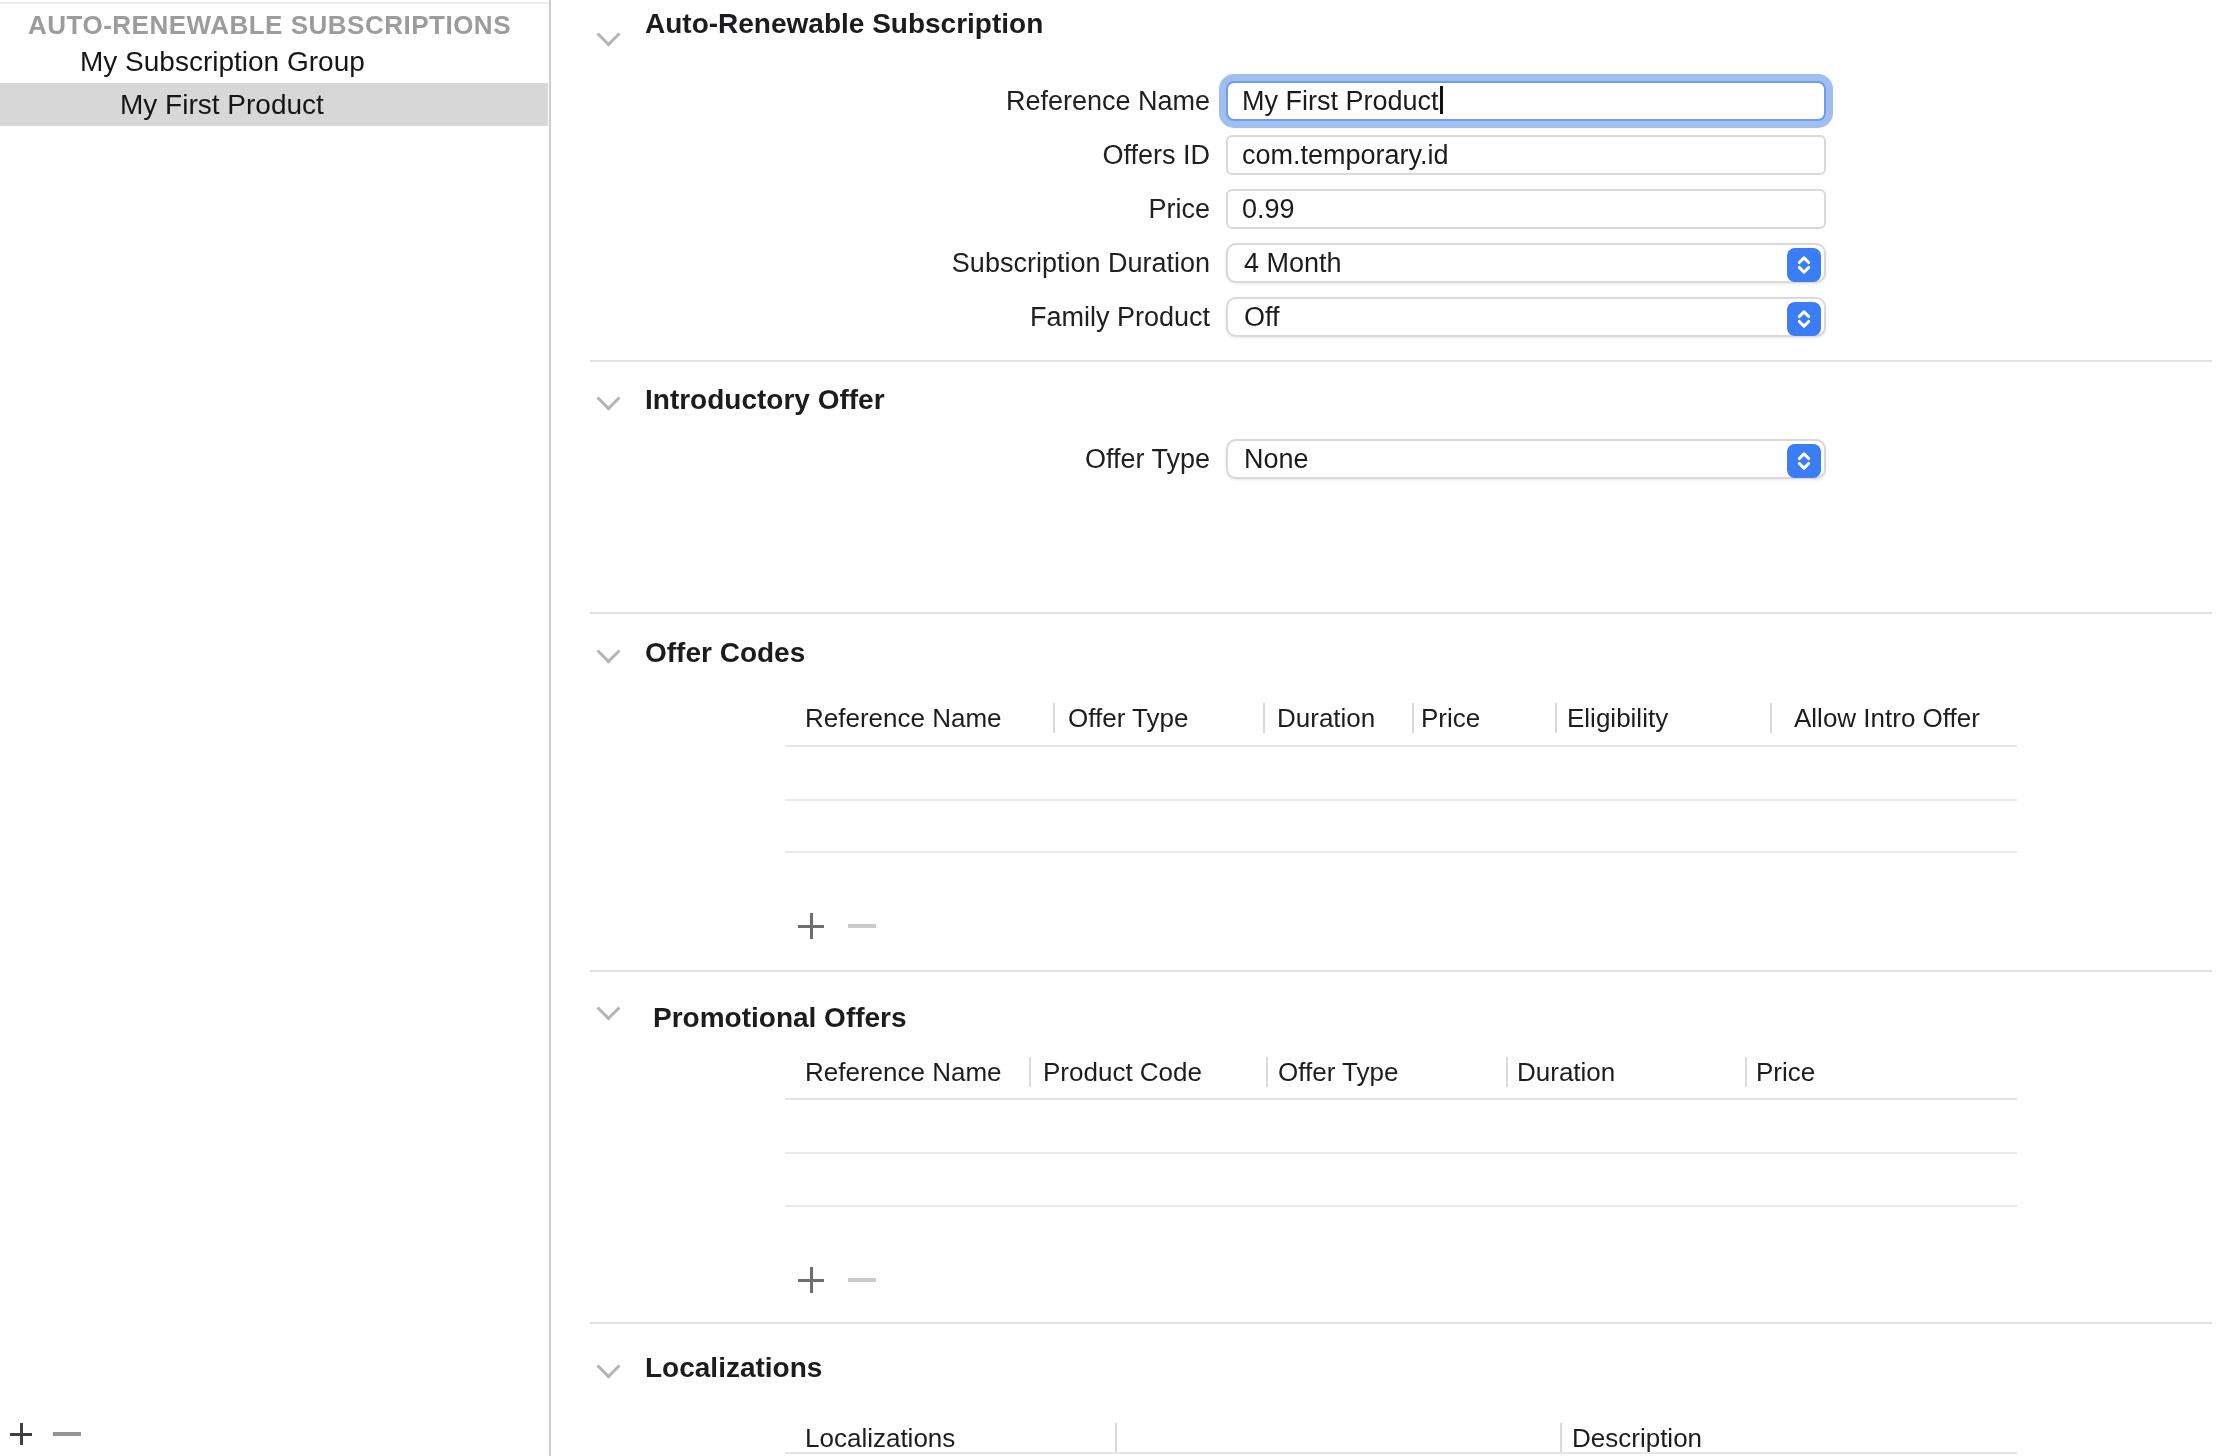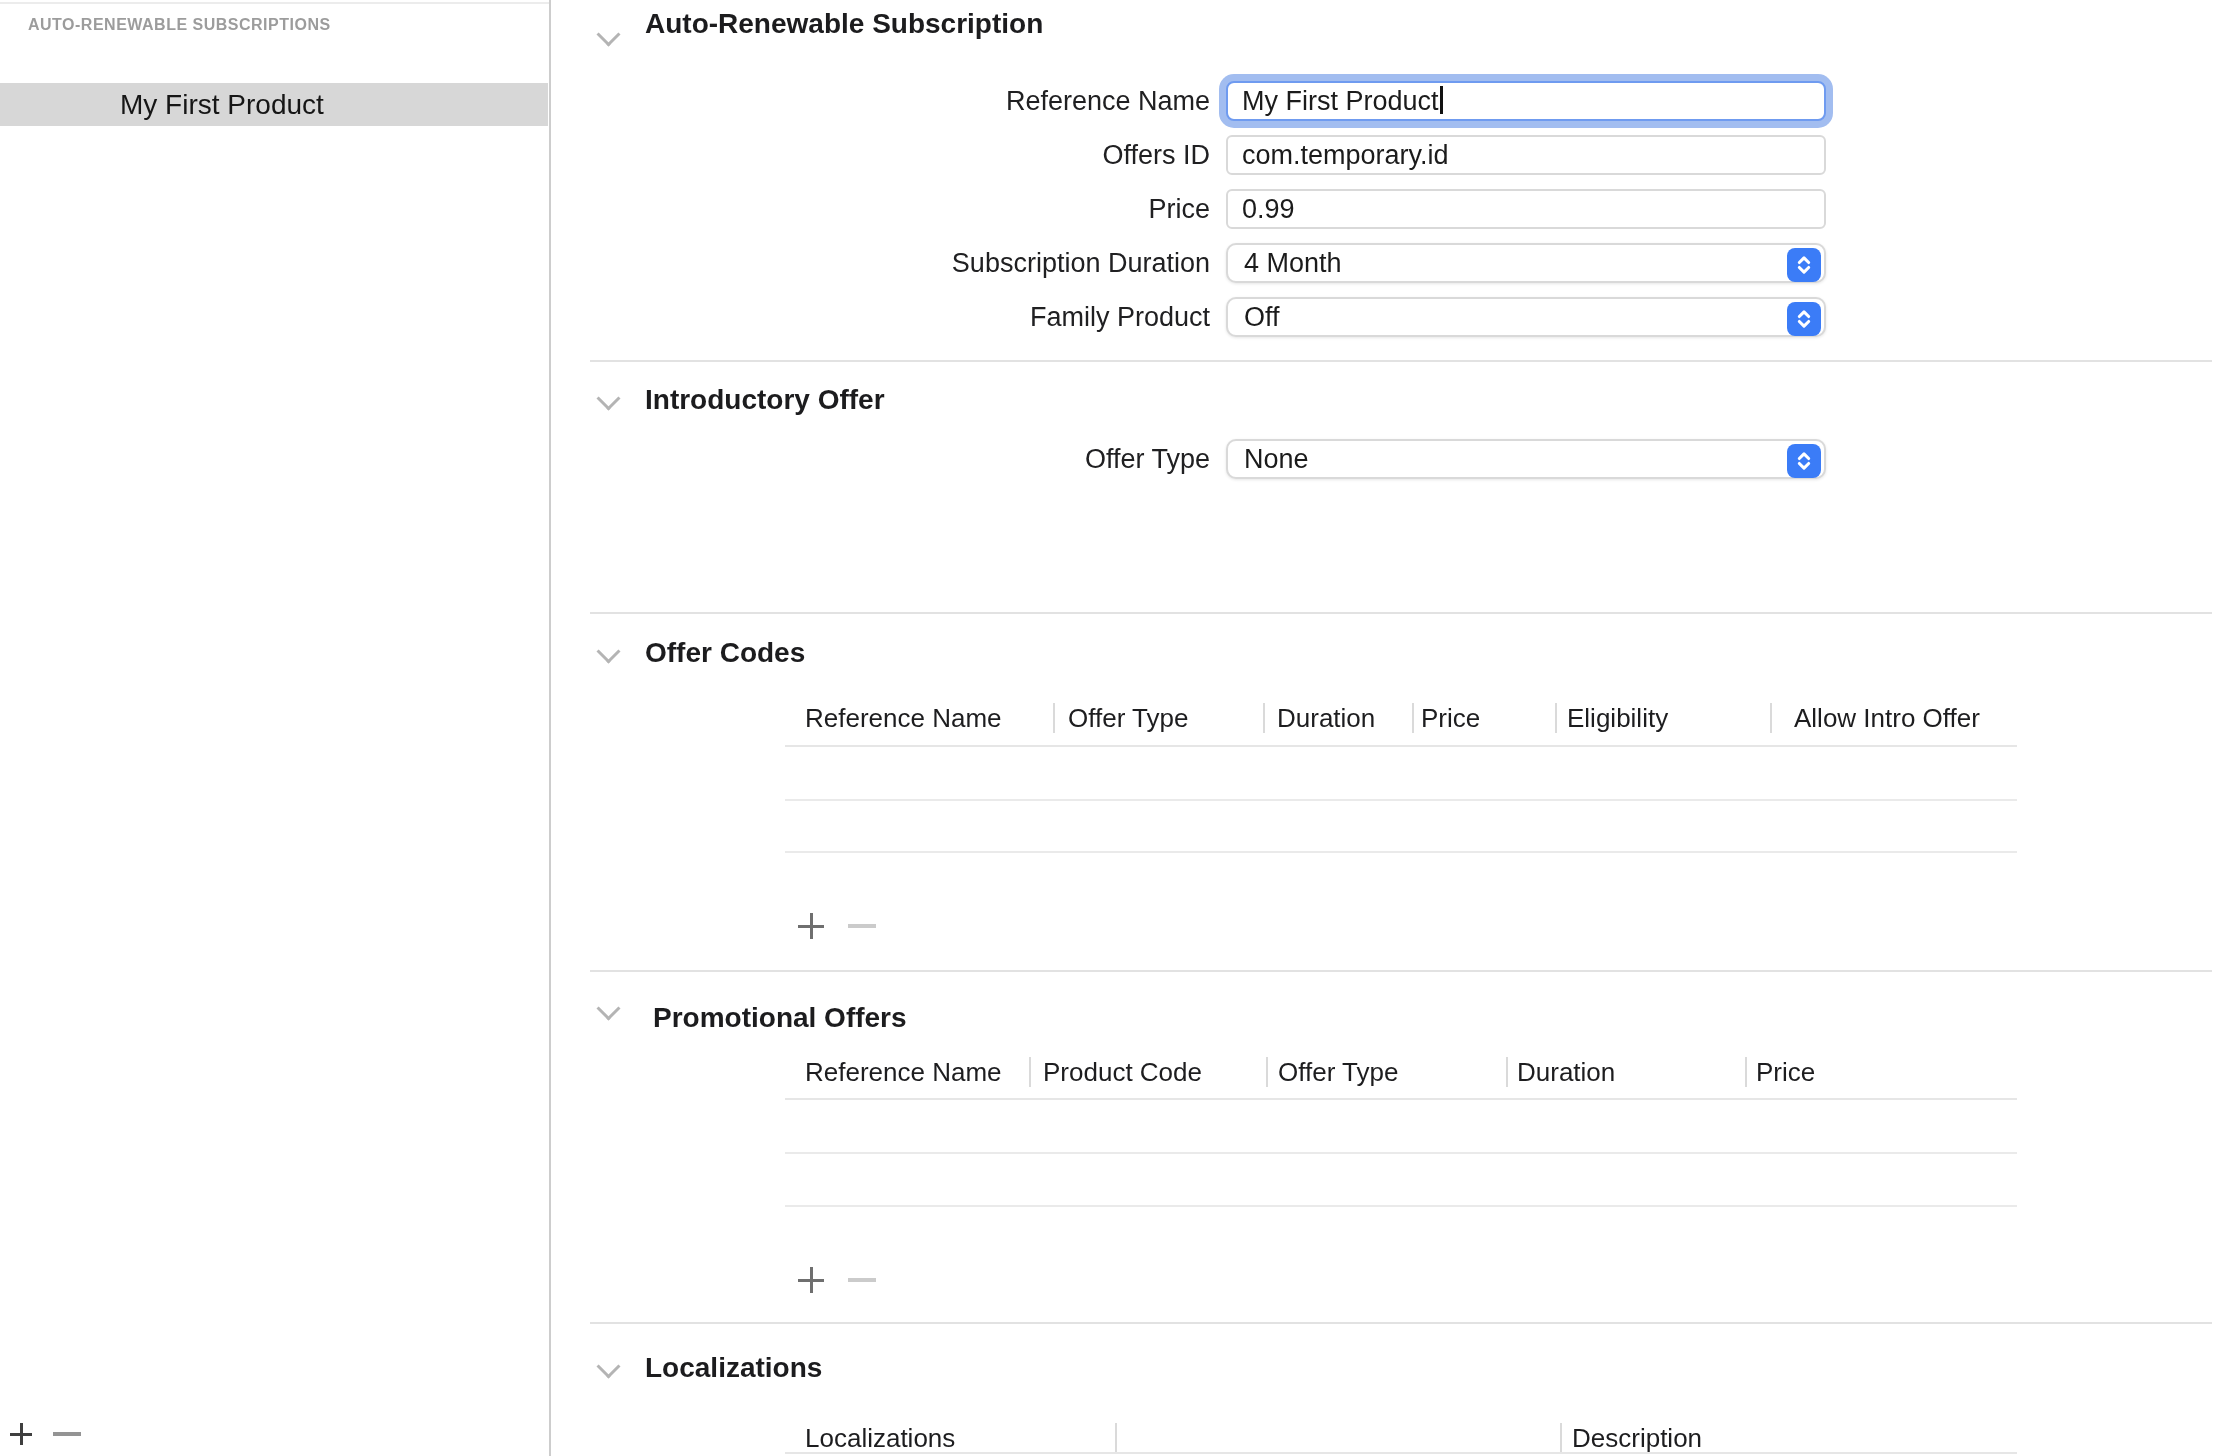--- a/index.html
+++ b/index.html
@@ -2,21 +2,21 @@
 <html><head>
 <meta charset="utf-8">
 <style>
   html,body{margin:0;padding:0;background:#fff;}
   #app{position:relative;width:2226px;height:1456px;background:#fff;overflow:hidden;
        font-family:"Liberation Sans","DejaVu Sans",sans-serif;color:#1d1d1f;}
   
   .sidebar{position:absolute;left:0;top:0;width:550px;height:1456px;background:#fff;}
   .sb-topline{position:absolute;left:0;top:2px;width:550px;height:2px;background:#ececec;}
   .sb-divider{position:absolute;left:549px;top:0;width:2px;height:1456px;background:#cdcdcd;}
-  .sb-header{position:absolute;left:28px;top:9px;font-size:16px;font-weight:bold;color:#9c9c9c;letter-spacing:.5px;line-height:32px;white-space:nowrap;}
+  .sb-header{position:absolute;left:28px;top:9px;font-size:26px;font-weight:bold;color:#9c9c9c;letter-spacing:.5px;line-height:32px;white-space:nowrap;}
   .sb-item{position:absolute;left:0;width:548px;height:42px;line-height:42px;font-size:28px;color:#161616;white-space:nowrap;}
   .sb-item.selected{background:#d7d7d7;}
   .sb-item .lbl{position:absolute;}
   
   .plus{position:absolute;}
   .plus .h{position:absolute;background:#3f3f3f;}
   .plus .v{position:absolute;background:#3f3f3f;}
   .minusbar{position:absolute;background:#949494;}
   
   .chev{position:absolute;width:14px;height:14px;border-right:3px solid #b4b4b4;border-bottom:3px solid #b4b4b4;transform:rotate(45deg);}
@@ -39,20 +39,23 @@
   .tminus{background:#cbcbcb;}
 </style>
 </head>
 <body>
 
 <div id="app">
 
   <aside class="sidebar">
     <div class="sb-topline"></div>
     <div class="sb-header">AUTO-RENEWABLE SUBSCRIPTIONS</div>
+    <div class="sb-item" style="top:41px">
+      <span class="lbl" style="left:80px">My Subscription Group</span>
+    </div>
     <div class="sb-item selected" style="top:83px;height:43px;line-height:43px">
       <span class="lbl" style="left:120px">My First Product</span>
     </div>
     <div class="plus" style="left:10px;top:1423px;width:22px;height:22px">
       <span class="h" style="left:0;top:10px;width:22px;height:3px"></span>
       <span class="v" style="left:10px;top:0;width:3px;height:22px"></span>
     </div>
     <div class="minusbar" style="left:53px;top:1432px;width:28px;height:4px"></div>
     <div class="sb-divider"></div>
   </aside>

